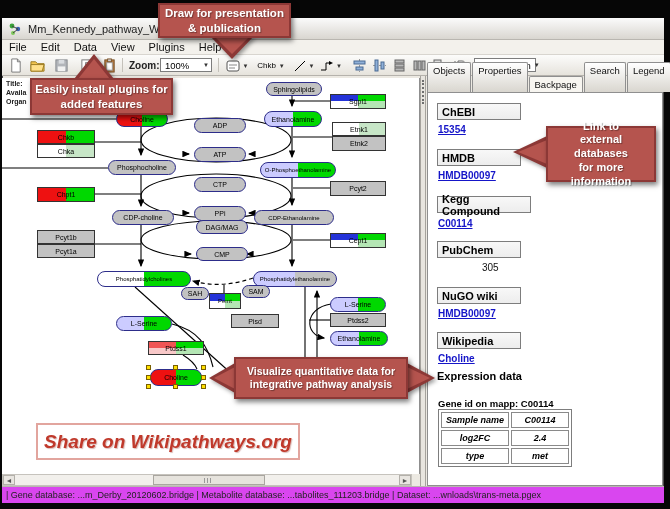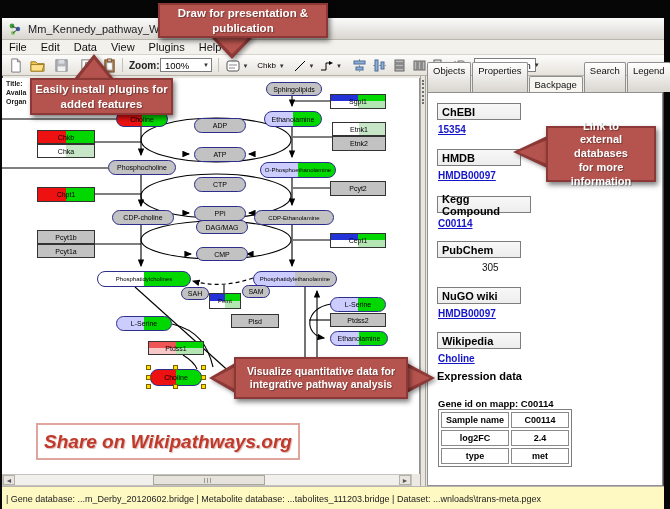--- a/index.html
+++ b/index.html
@@ -61,33 +61,33 @@
               border:1px solid #8f8f8f;box-sizing:border-box;}
   .hdr{position:absolute;width:84px;height:17px;background:linear-gradient(#f8f8f8,#ededed);
        border:1px solid #7d7d7d;font-size:11px;font-weight:bold;color:#000;
        display:flex;align-items:center;padding-left:4px;box-sizing:border-box;}
   .hdr.wide{width:94px;}
   .plink{position:absolute;font-size:10px;font-weight:bold;color:#1515c8;text-decoration:underline;white-space:nowrap;}
   .ptext{position:absolute;font-size:10px;color:#111;white-space:nowrap;}
   .ptitle{position:absolute;font-size:11px;font-weight:bold;color:#000;white-space:nowrap;}
   .gene-line{position:absolute;font-size:9.5px;font-weight:bold;color:#000;white-space:nowrap;}
   .xtable{position:absolute;left:438px;top:409px;border:1px solid #7d7d7d;background:#fff;
-          border-collapse:separate;border-spacing:2px;}
+          border-collapse:separate;border-spacing:2px;font-style:italic;}
   .xtable td{border:1px solid #8a8a8a;font-size:9px;font-weight:bold;text-align:center;
              padding:2px 4px;min-width:48px;background:#fff;}
   
   .hscroll{position:absolute;left:2px;top:474px;width:410px;height:12px;background:#f2f0ec;
            border:1px solid #c6c3bd;box-sizing:border-box;display:block;}
   .sarrow{position:absolute;top:0;width:12px;height:10px;font-size:7px;color:#555;
           display:flex;align-items:center;justify-content:center;background:#e8e5e0;border:1px solid #b3b0aa;box-sizing:border-box;}
   .hthumb{position:absolute;left:150px;top:0;width:112px;height:10px;background:#e6e3dd;
           border:1px solid #a9a6a0;box-sizing:border-box;}
   .hthumb .grip{position:absolute;left:50px;top:2px;width:8px;height:5px;
           background:linear-gradient(to right,#999 1px,transparent 1px,transparent 3px,#999 3px,#999 4px,transparent 4px,transparent 6px,#999 6px,#999 7px,transparent 7px);}
-  .statusbar{position:absolute;left:2px;top:486px;width:662px;height:24px;background:#fef9c3;
+  .statusbar{position:absolute;left:2px;top:486px;width:662px;height:17px;background:#d946ef;
              border-top:1px solid #b9b6b0;box-sizing:border-box;display:flex;align-items:center;}
   .statusbar .stext{font-size:9px;color:#222;margin-left:4px;white-space:nowrap;}
   
   .callout{position:absolute;background:#b5544e;border:2px solid #8c3836;color:#fff;
            font-weight:bold;text-align:center;box-sizing:border-box;z-index:40;
            box-shadow:2px 3px 5px rgba(0,0,0,.5);text-shadow:1px 1px 1px rgba(0,0,0,.35);
            display:flex;align-items:center;justify-content:center;line-height:1.25;}
   .arr{position:absolute;z-index:39;filter:drop-shadow(2px 2px 2px rgba(0,0,0,.4));}
   .arr .outer{position:absolute;left:0;top:0;right:0;bottom:0;background:#8c3836;}
   .arr .inner{position:absolute;background:#b5544e;}
@@ -385,21 +385,21 @@
     <div class="sarrow" style="left:0;">◄</div>
     <div class="hthumb">
       <div class="grip"></div>
     </div>
     <div class="sarrow" style="right:0;">►</div>
   </div>
   <div class="statusbar">
     <span class="stext">| Gene database: ...m_Derby_20120602.bridge | Metabolite database: ...tabolites_111203.bridge | Dataset: ...wnloads\trans-meta.pgex</span>
   </div>
 
-  <div class="callout" style="left:158px;top:3px;width:170px;height:35px;font-size:11.5px;padding:2px 4px;">Draw for presentation &amp; publication</div>
+  <div class="callout" style="left:158px;top:3px;width:133px;height:35px;font-size:11.5px;padding:2px 4px;">Draw for presentation &amp; publication</div>
   <div class="arr down" style="left:210px;top:36px;width:44px;height:23px;">
     <div class="outer"></div>
       <div class="inner"></div>
   </div>
 
   <div class="arr up" style="left:74px;top:54px;width:40px;height:25px;">
     <div class="outer"></div>
       <div class="inner"></div>
   </div>
   <div class="callout" style="left:30px;top:78px;width:143px;height:37px;font-size:11.5px;padding:2px 3px;">Easily install plugins for added features</div>

